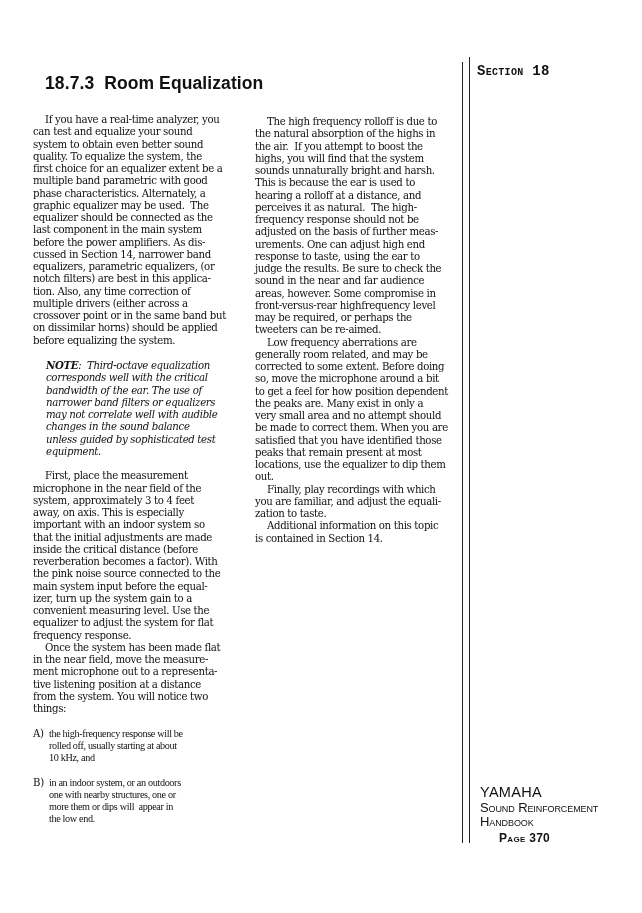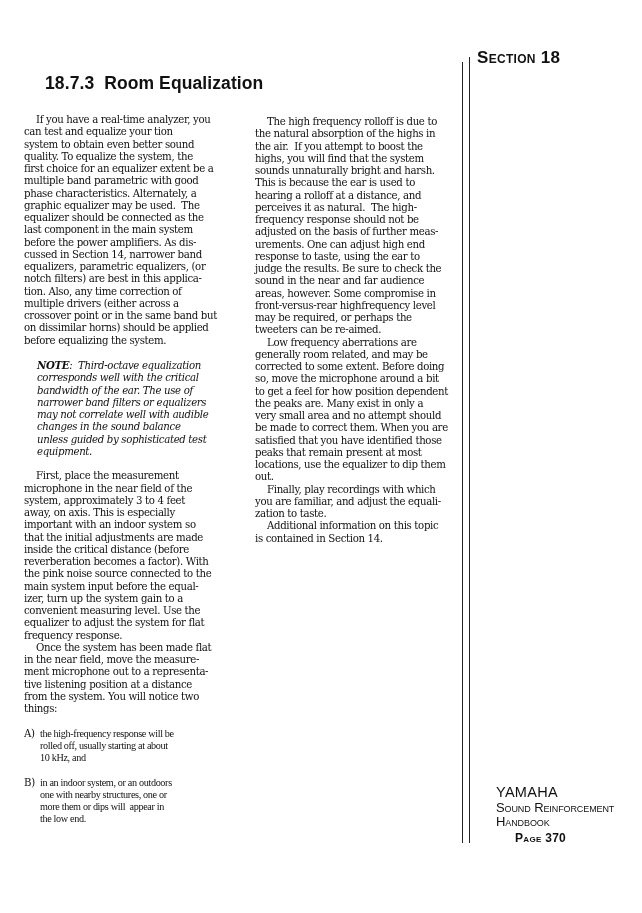--- a/index.html
+++ b/index.html
@@ -7,57 +7,57 @@
   .heading {
     position: absolute; left: 33px; top: 61px;
     font-family: "Liberation Sans", sans-serif; font-weight: bold; font-size: 17.5px;
     letter-spacing: 0.1px; white-space: pre; margin: 12px;
   }
   .col {
     position: absolute; top: 114px;
     font-family: "DejaVu Serif", serif; font-size: 10.2px; line-height: 12.25px;
     letter-spacing: -0.35px;
   }
-  .col-left { left: 24px; width: 210px; }
+  .col-left { left: 33px; width: 210px; }
   .col-right { left: 255px; width: 210px; top: 116px; }
   .line { display: block; white-space: pre; }
   .indent { padding-left: 12px; }
   .note { padding-left: 13px; font-style: italic; }
   .note .line:first-child { }
   .gap { height: 12.25px; }
   .listitem { position: relative; }
   .list-label { position: absolute; left: 0; }
   .list-text { padding-left: 16px; font-family: Liberation Serif, serif; }
   .rule { position: absolute; width: 1px; background: #222; }
   .rule-1 { left: 462px; top: 62px; height: 781px; }
   .rule-2 { left: 469px; top: 57px; height: 786px; width: 1.2px; }
   .section-label {
-    position: absolute; left: 477px; top: 48px;
-    font-family: Liberation Sans, sans-serif; font-weight: bold; font-size: 17px;
+    position: absolute; left: 477px; top: 63px;
+    font-family: Liberation Mono, monospace; font-weight: bold; font-size: 14px;
     font-variant: small-caps; letter-spacing: 0.3px; white-space: pre;
   }
-  .footer { position: absolute; left: 496px; top: 784px; font-family: "Liberation Sans", sans-serif; }
+  .footer { position: absolute; left: 480px; top: 784px; font-family: "Liberation Sans", sans-serif; }
   .brand { font-size: 14.5px; line-height: 17px; letter-spacing: 0.3px; }
   .book { font-size: 13px; line-height: 14px; font-variant: small-caps; letter-spacing: -0.1px; white-space: pre; }
   .page { font-size: 12px; line-height: 18px; font-weight: bold; font-variant: small-caps; letter-spacing: 0.3px; white-space: pre; padding-left: 19px; }
 </style>
 </head>
 <body>
 
 <h1 class="heading">18.7.3  Room Equalization</h1>
 
 <div class="rule rule-1"></div>
 <div class="rule rule-2"></div>
 
 <div class="section-label">Section 18</div>
 
 <div class="col col-left">
   <div id="lp1">
       <span class="line indent">If you have a real-time analyzer, you</span>
-      <span class="line">can test and equalize your tion</span>
+      <span class="line">can test and equalize your sound</span>
       <span class="line">system to obtain even better sound</span>
       <span class="line">quality. To equalize the system, the</span>
       <span class="line">first choice for an equalizer extent be a</span>
       <span class="line">multiple band parametric with good</span>
       <span class="line">phase characteristics. Alternately, a</span>
       <span class="line">graphic equalizer may be used.  The</span>
       <span class="line">equalizer should be connected as the</span>
       <span class="line">last component in the main system</span>
       <span class="line">before the power amplifiers. As dis-</span>
       <span class="line">cussed in Section 14, narrower band</span>

